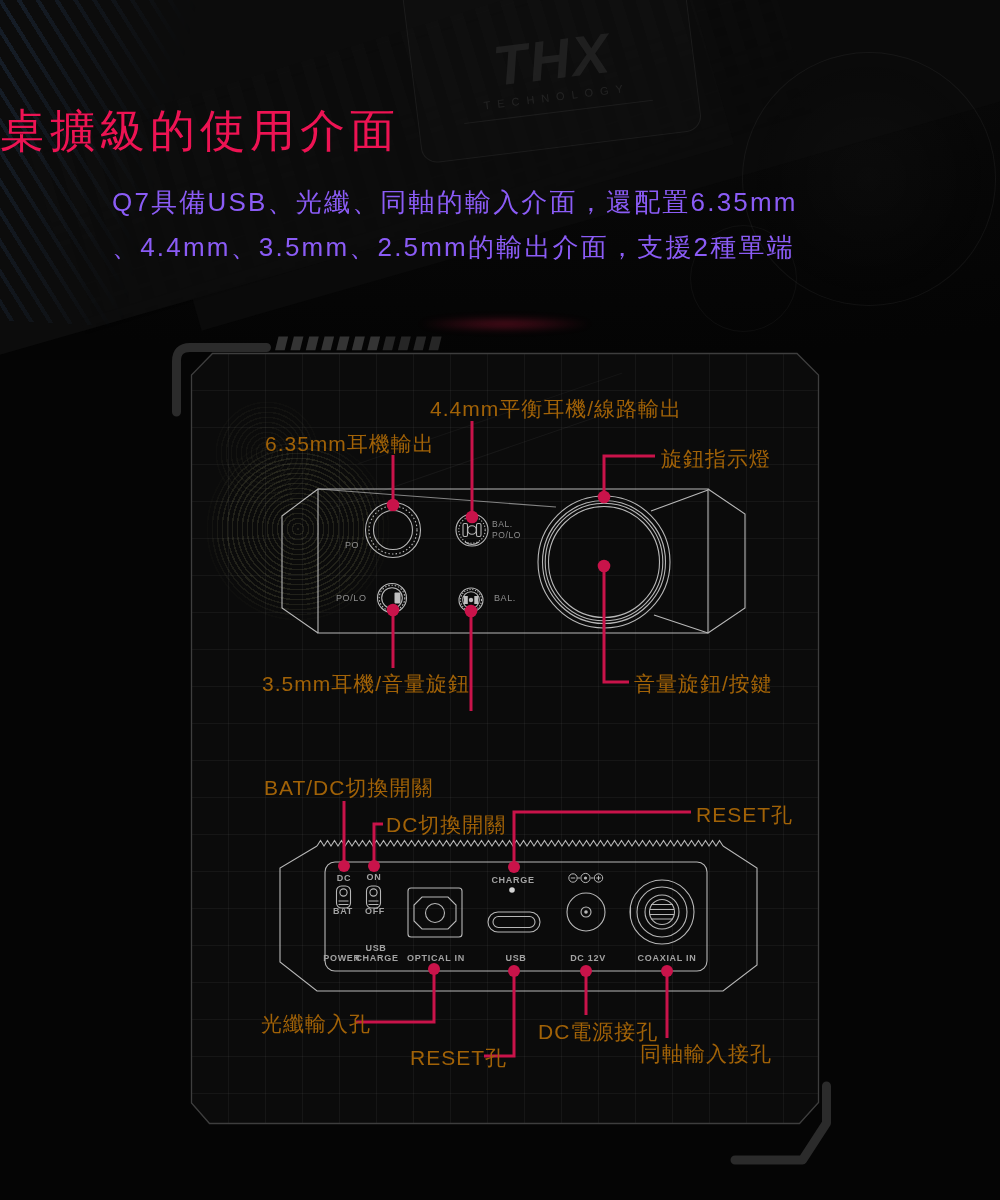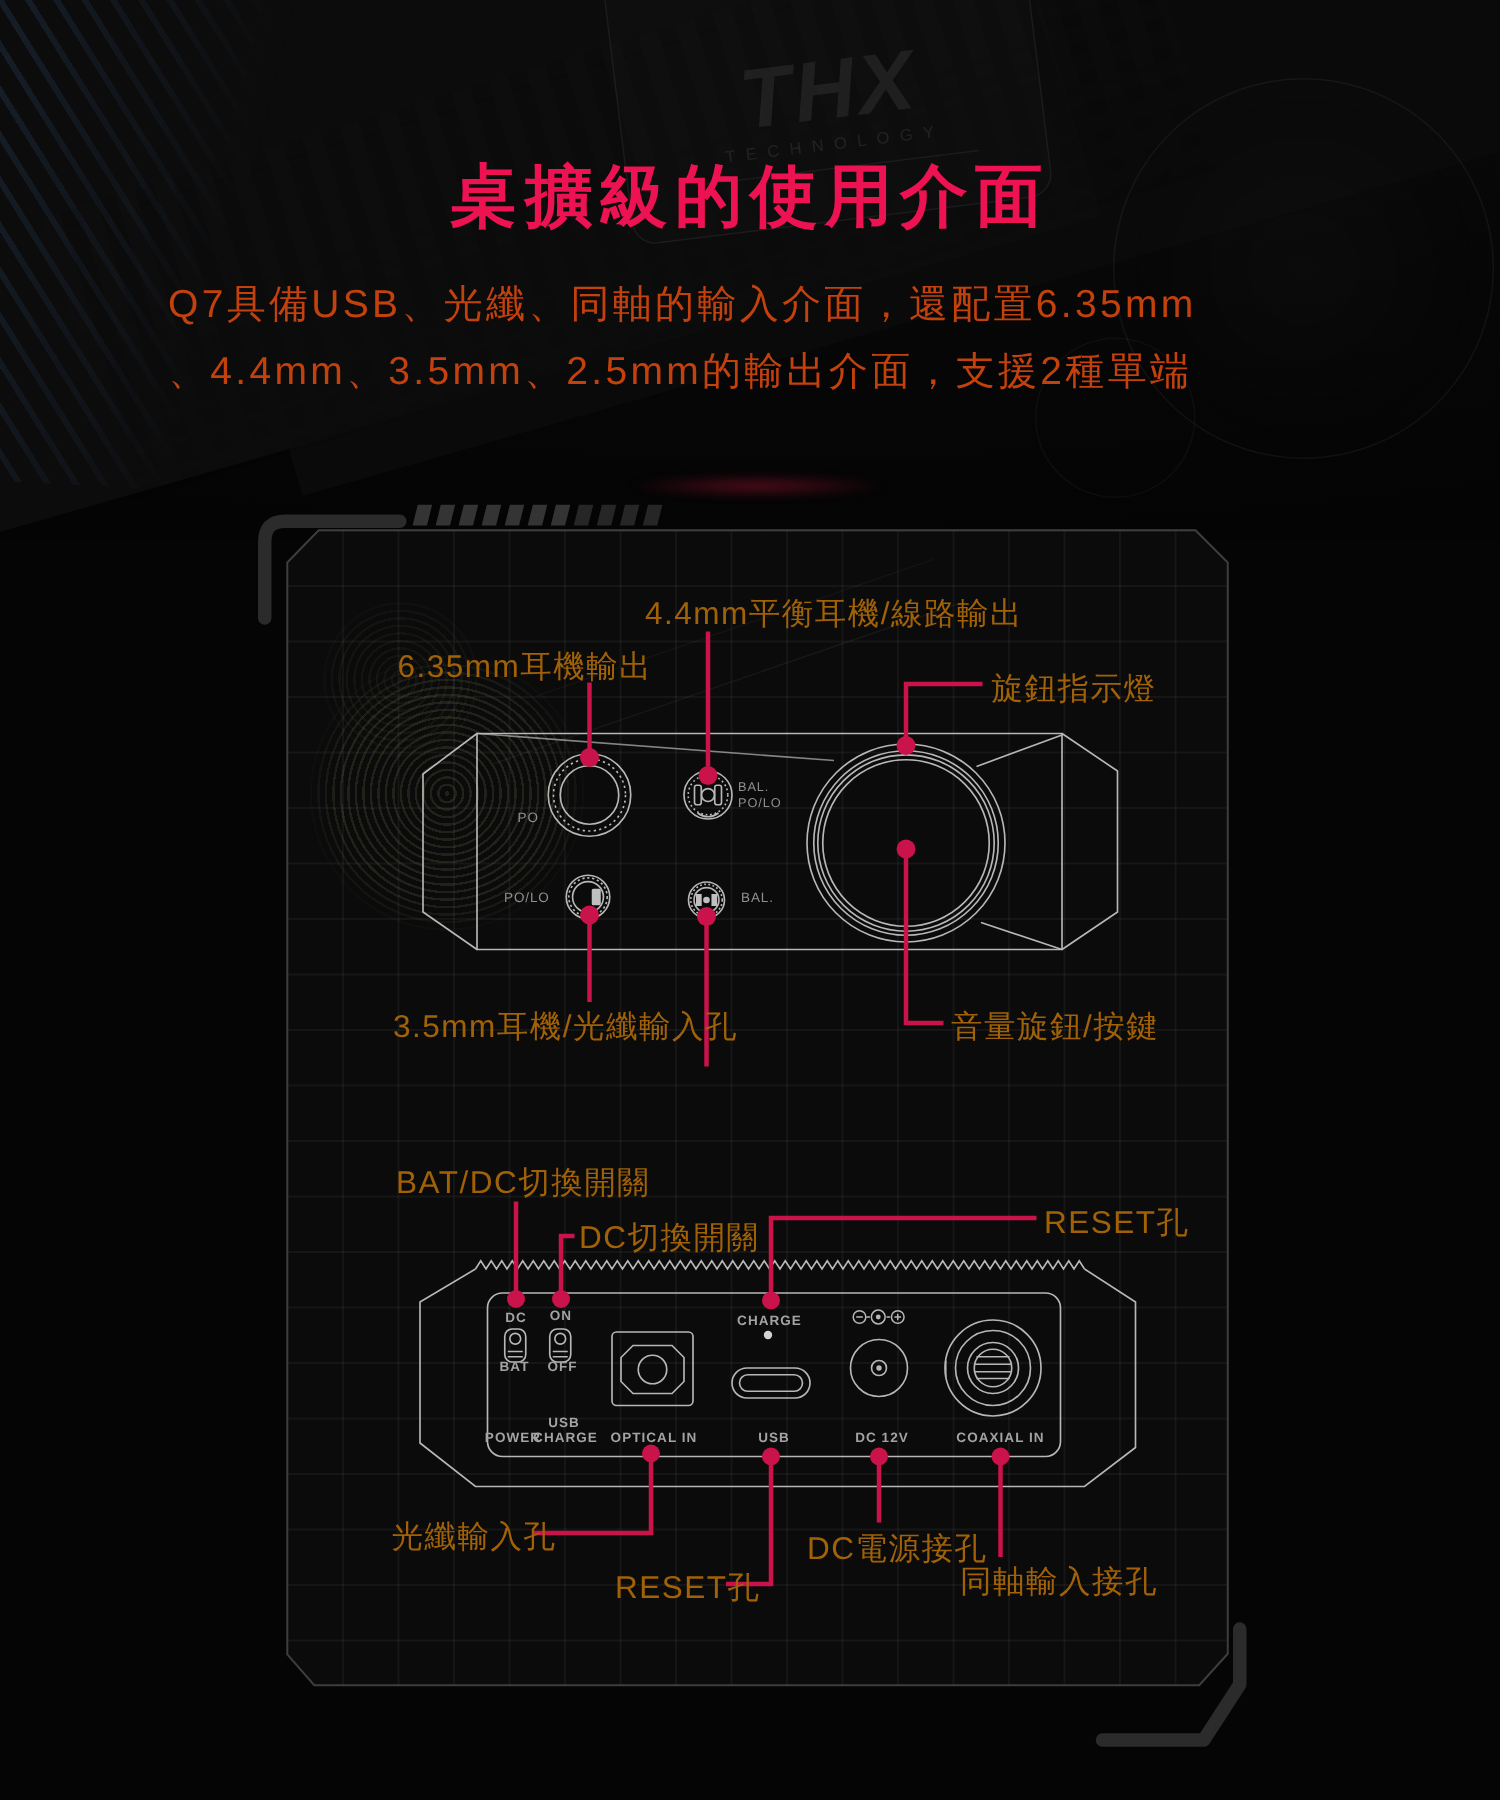--- a/index.html
+++ b/index.html
@@ -26,24 +26,24 @@
     color:rgba(255,255,255,.075);}
   .thx-sub{font-size:11px;letter-spacing:7px;color:rgba(255,255,255,.085);margin-top:3px;}
   .thx-line{width:68%;height:1px;background:rgba(255,255,255,.06);margin-top:9px;}
   .hero-knob{left:742px;top:52px;width:252px;height:252px;border:1px solid rgba(255,255,255,.05);
     border-radius:50%;background:radial-gradient(circle,rgba(255,255,255,.018),transparent 70%);}
   .hero-knob2{left:690px;top:225px;width:105px;height:105px;border:1px solid rgba(255,255,255,.04);border-radius:50%;}
   .hero-glow{left:380px;top:313px;width:250px;height:22px;filter:blur(3px);
     background:radial-gradient(50% 50% at 50% 50%,rgba(225,25,70,.35),transparent 70%);}
 
   
-  .title{left:0;top:101px;width:1000px;text-align:center;font-size:45px;font-weight:700;
+  .title{left:0;top:101px;width:1000px;text-align:left;font-size:45px;font-weight:400;
     letter-spacing:5px;color:#ed1353;}
   .intro{left:112px;top:180px;width:800px;font-size:26px;line-height:45px;letter-spacing:2.2px;
-    color:#c2410c;font-weight:400;}
+    color:#8b5cf6;font-weight:400;}
   .intro span{display:block;white-space:nowrap;}
 
   
   .frame{left:191px;top:353px;width:628px;height:771px;background:
       linear-gradient(rgba(255,255,255,.042) 1px,transparent 1px) 0 0/37px 37px,
       linear-gradient(90deg,rgba(255,255,255,.042) 1px,transparent 1px) 0 0/37px 37px,
       #0b0b0b;
     clip-path:polygon(21px 0,calc(100% - 22px) 0,100% 22px,100% calc(100% - 21px),
       calc(100% - 19px) 100%,18px 100%,0 calc(100% - 21px),0 22px);}
   .coil{left:205px;top:436px;width:186px;height:186px;border-radius:50%;
@@ -250,21 +250,21 @@
         <circle cx="434" cy="969" r="6"></circle>
       <circle cx="514" cy="971" r="6"></circle>
         <circle cx="586" cy="971" r="6"></circle>
       <circle cx="667" cy="971" r="6"></circle>
     </g>
   </svg>
 
   <div class="callout" style="left:430px;top:395px">4.4mm平衡耳機/線路輸出</div>
   <div class="callout" style="left:265px;top:430px">6.35mm耳機輸出</div>
   <div class="callout" style="left:661px;top:445px">旋鈕指示燈</div>
-  <div class="callout" style="left:262px;top:670px">3.5mm耳機/光纖輸入孔</div>
+  <div class="callout" style="left:262px;top:670px">3.5mm耳機/音量旋鈕</div>
   <div class="callout" style="left:634px;top:670px">音量旋鈕/按鍵</div>
 
   <div class="callout" style="left:264px;top:774px">BAT/DC切換開關</div>
   <div class="callout" style="left:386px;top:811px">DC切換開關</div>
   <div class="callout" style="left:696px;top:801px">RESET孔</div>
   <div class="callout" style="left:261px;top:1010px">光纖輸入孔</div>
   <div class="callout" style="left:410px;top:1044px">RESET孔</div>
   <div class="callout" style="left:538px;top:1018px">DC電源接孔</div>
   <div class="callout" style="left:640px;top:1040px">同軸輸入接孔</div>
 

